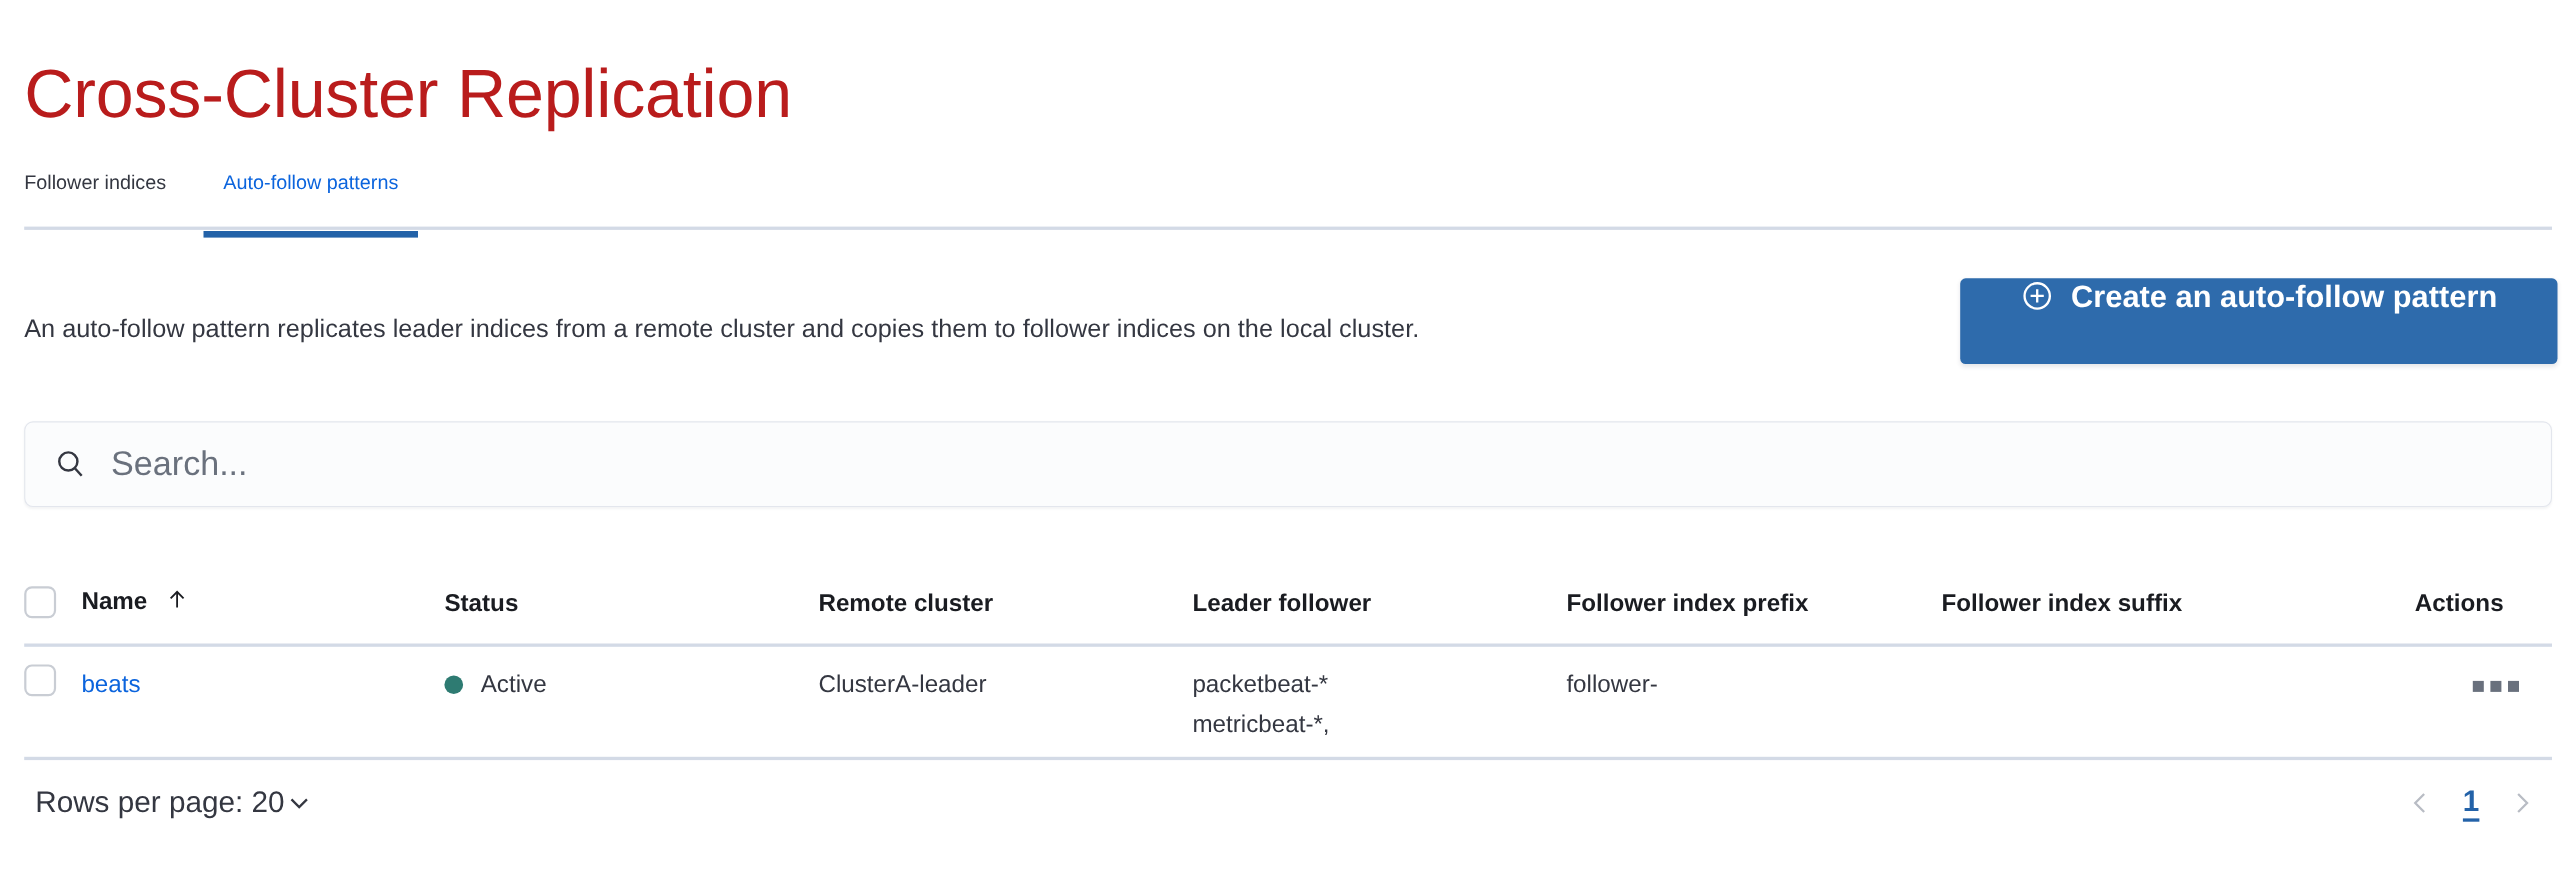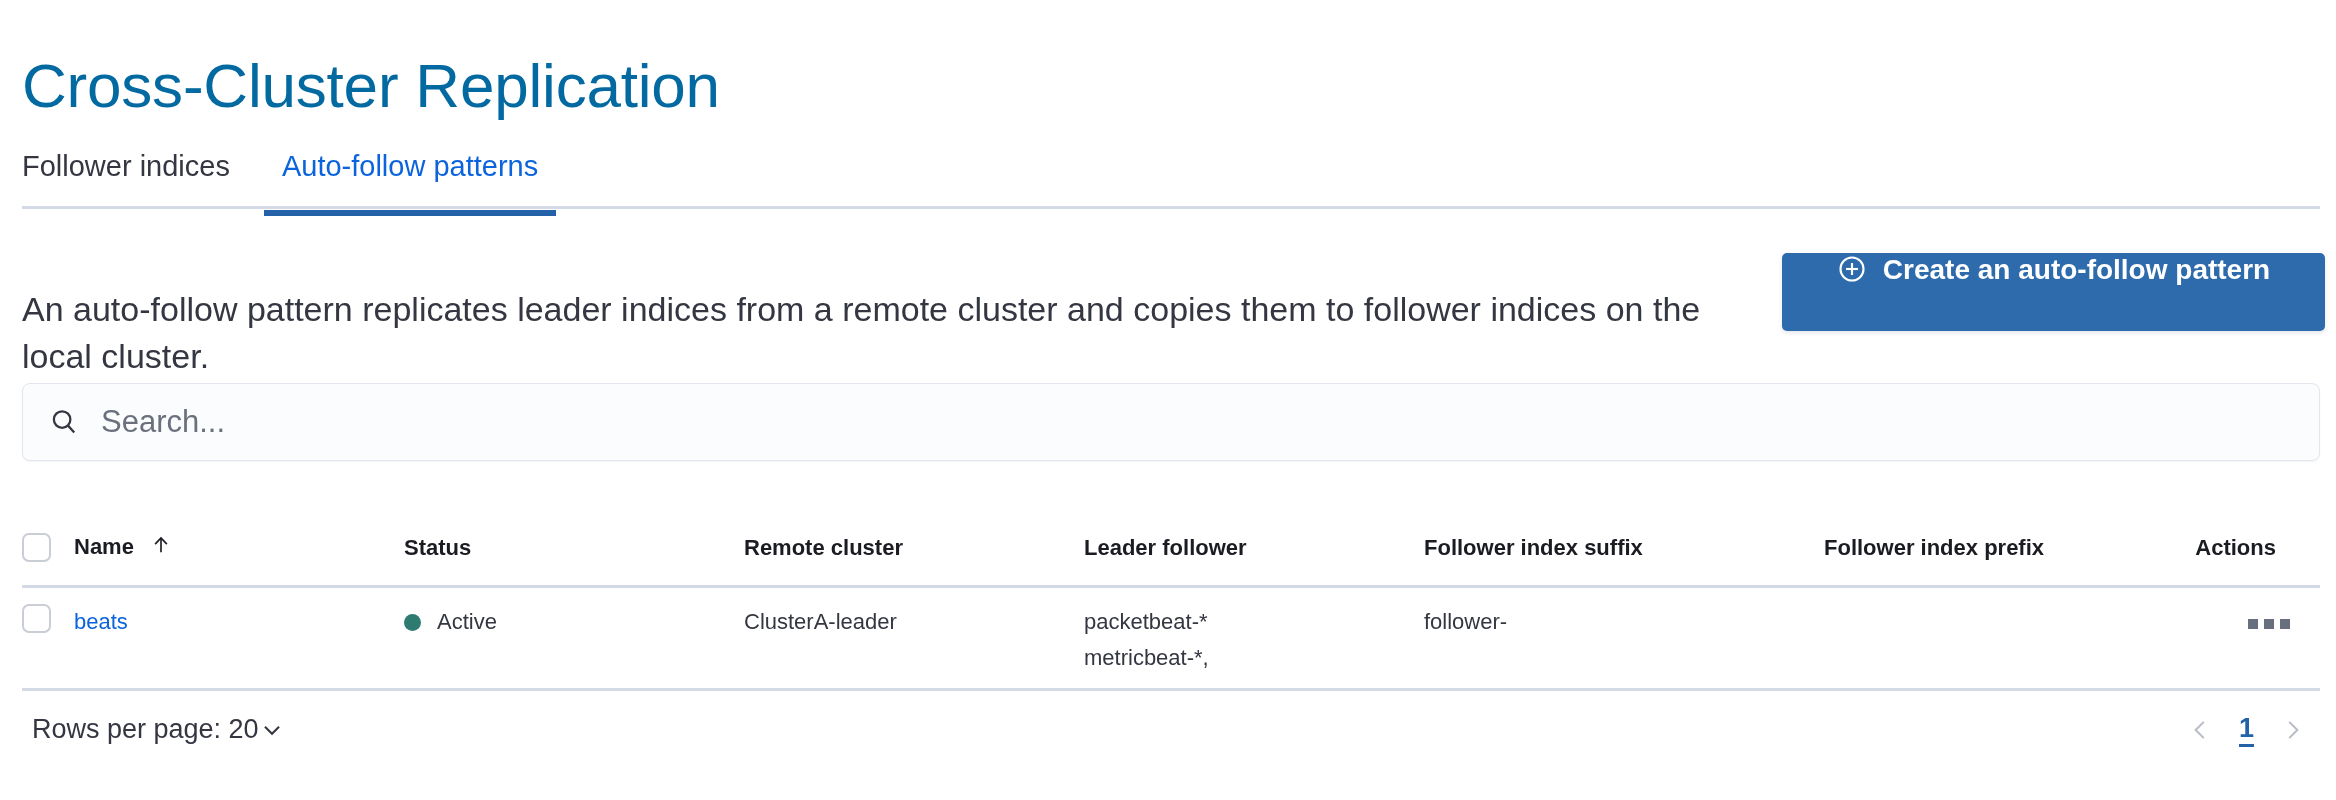--- a/index.html
+++ b/index.html
@@ -20,37 +20,37 @@
   }
 
   
   .page-title {
     position: absolute;
     left: 22px;
     top: 8px;
     font-size: 62px;
     line-height: 72px;
     font-weight: 400;
-    color: #0369a1;
+    color: #b91c1c;
     letter-spacing: -0.2px;
     white-space: nowrap;
   }
 
   
   .tabs {
     position: absolute;
     left: 22px;
     top: 142px;
     height: 68px;
     display: flex;
     align-items: flex-start;
   }
   .tab {
     position: relative;
-    font-size: 29px;
+    font-size: 18px;
     line-height: 32px;
     padding: 8px 0 34px 0;
     margin-right: 52px;
     color: #343741;
     cursor: pointer;
     white-space: nowrap;
   }
   .tab.active { color: #0b64dd; }
   .tab.active::after {
     content: "";
@@ -69,21 +69,21 @@
     height: 3px;
     background: #d3dae6;
   }
 
   
   .description {
     position: absolute;
     left: 22px;
     top: 252px;
     width: 1700px;
-    font-size: 34px;
+    font-size: 23px;
     line-height: 47px;
     color: #343741;
   }
   .cta-button {
     position: absolute;
     left: 1782px;
     top: 253px;
     width: 543px;
     height: 78px;
     background: #2e6bac;
@@ -286,25 +286,25 @@
       </div>
       <div class="cell c-status">
         <span>Status</span>
       </div>
       <div class="cell c-remote">
         <span>Remote cluster</span>
       </div>
       <div class="cell c-leader">
         <span>Leader follower</span>
       </div>
+      <div class="cell c-prefix">
+        <span>Follower index prefix</span>
+      </div>
       <div class="cell c-suffix">
         <span>Follower index suffix</span>
-      </div>
-      <div class="cell c-prefix">
-        <span>Follower index prefix</span>
       </div>
       <div class="cell c-actions">
         <span style="margin-right:44px">Actions</span>
       </div>
     </div>
 
     <div class="rule"></div>
 
     <div class="row data-row">
       <div class="cell c-check">

